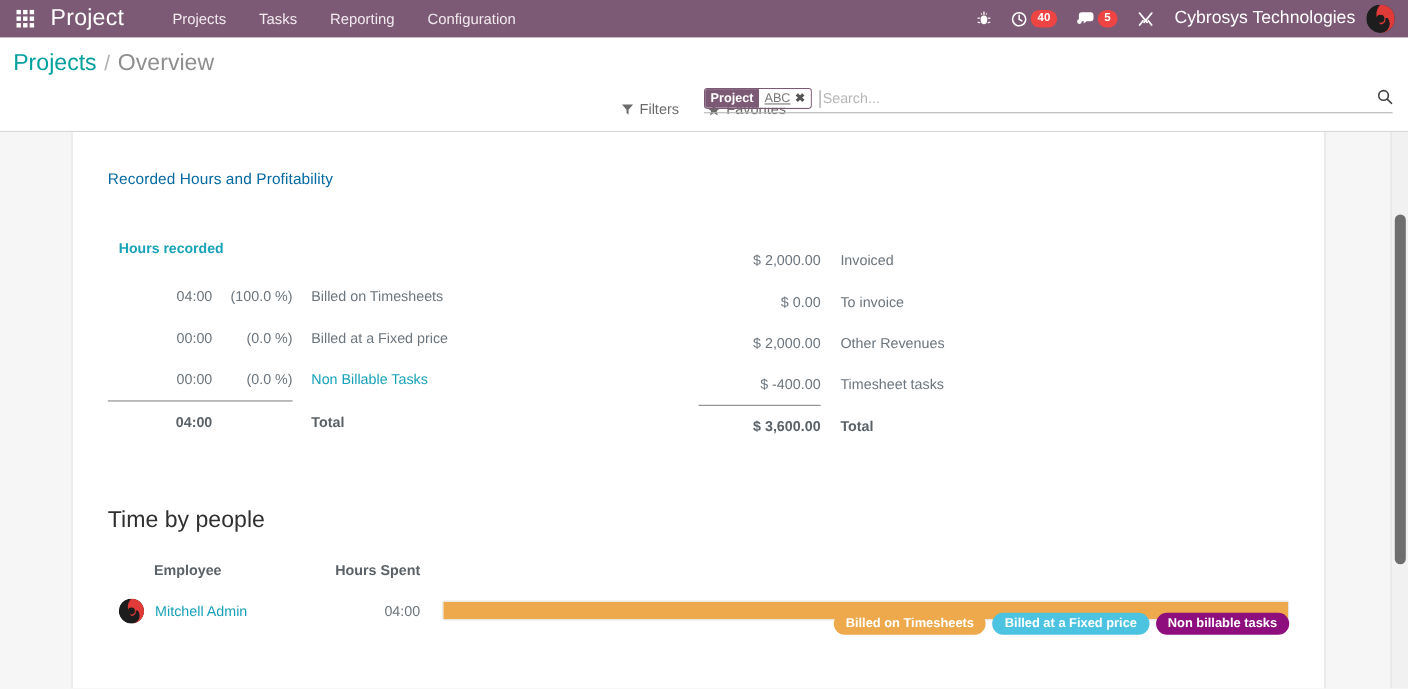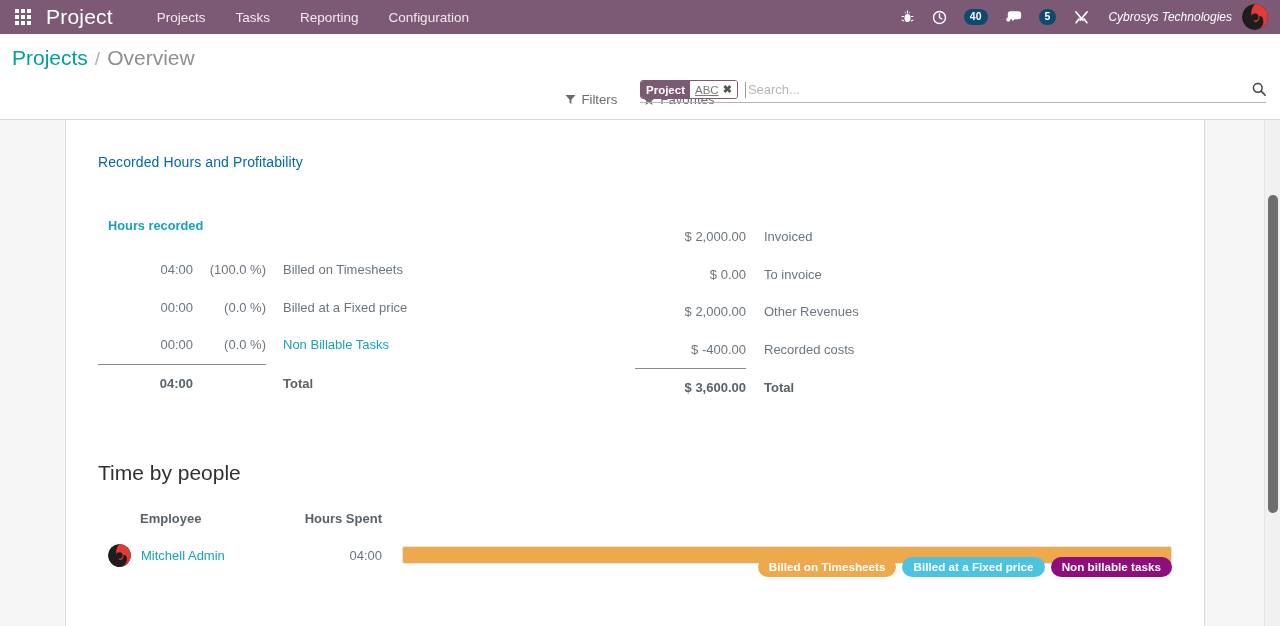--- a/index.html
+++ b/index.html
@@ -32,24 +32,24 @@
     font-size: 13.5px; color: #f2eaef; cursor: pointer; padding: 4px 2px;
   }
   .nav-right { display: flex; align-items: center; gap: 0; padding-right: 8px; }
   .nav-ico {
     display: flex; align-items: center; justify-content: center;
     height: 34px; padding: 0 9px; cursor: pointer; position: relative;
     color: #ffffff;
   }
   .nav-ico svg { display: block; }
   .badge-pill {
-    background: #0c4a6e; color: #fff; font-size: 10.5px; font-weight: 700;
-    border-radius: 9px; padding: 1px 6px 2px; margin-left: 17px; line-height: 1.2;
-  }
-  .company-name { font-size: 12px; color: #fff; padding: 0 10px; cursor: pointer; font-style: italic; }
+    background: #ef4444; color: #fff; font-size: 10.5px; font-weight: 700;
+    border-radius: 9px; padding: 1px 6px 2px; margin-left: 3px; line-height: 1.2;
+  }
+  .company-name { font-size: 16px; color: #fff; padding: 0 10px; cursor: pointer; }
   .avatar-top {
     width: 26px; height: 26px; border-radius: 50%; overflow: hidden;
     margin-right: 4px; cursor: pointer; flex: none;
   }
 
   
   .control-panel {
     background: #fff; border-bottom: 1px solid #d8d8d8;
     padding: 0 12px; position: relative; z-index: 20; height: 86px;
   }
@@ -350,21 +350,21 @@
           <tr>
             <td class="c-val">$ 0.00</td>
             <td class="c-lbl">To invoice</td>
           </tr>
           <tr>
             <td class="c-val">$ 2,000.00</td>
             <td class="c-lbl">Other Revenues</td>
           </tr>
           <tr>
             <td class="c-val">$ -400.00</td>
-            <td class="c-lbl">Recorded costs</td>
+            <td class="c-lbl">Timesheet tasks</td>
           </tr>
           <tr>
             <td class="rule-cell">
                   <div class="rule"></div>
                 </td>
             <td class="rule-cell"></td>
           </tr>
           <tr class="total-row">
             <td class="c-val">$ 3,600.00</td>
             <td class="c-lbl">Total</td>

